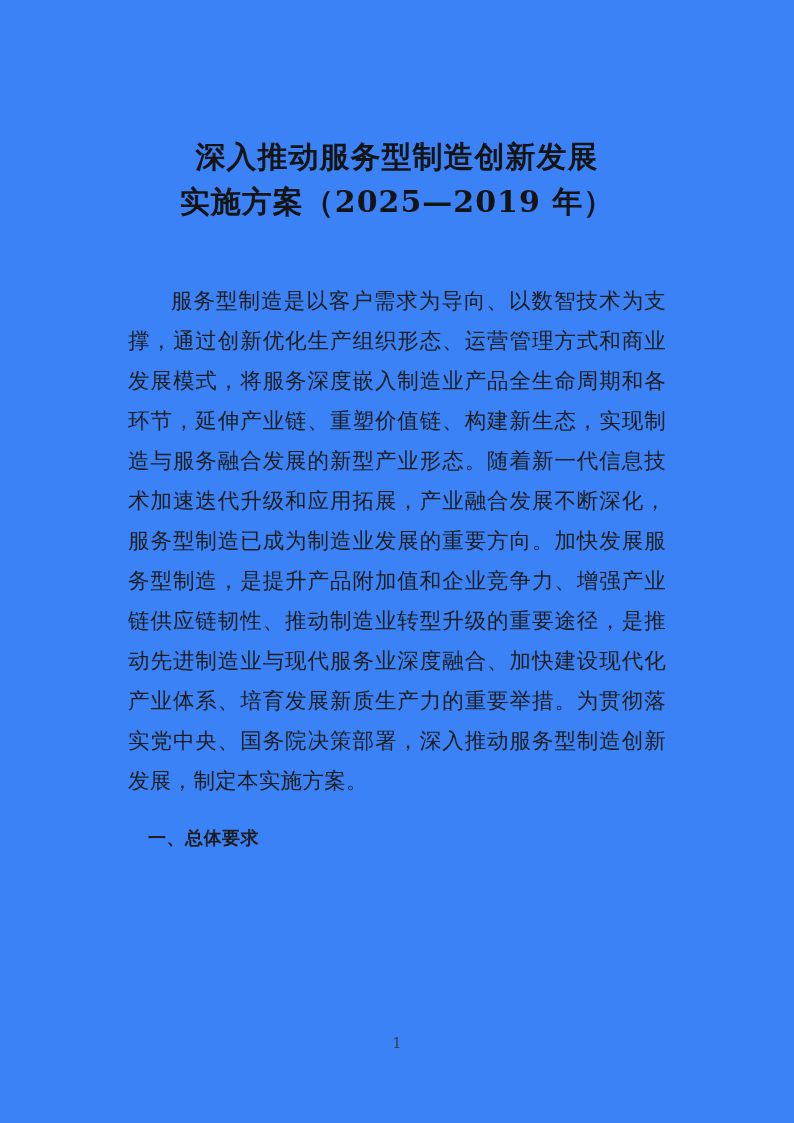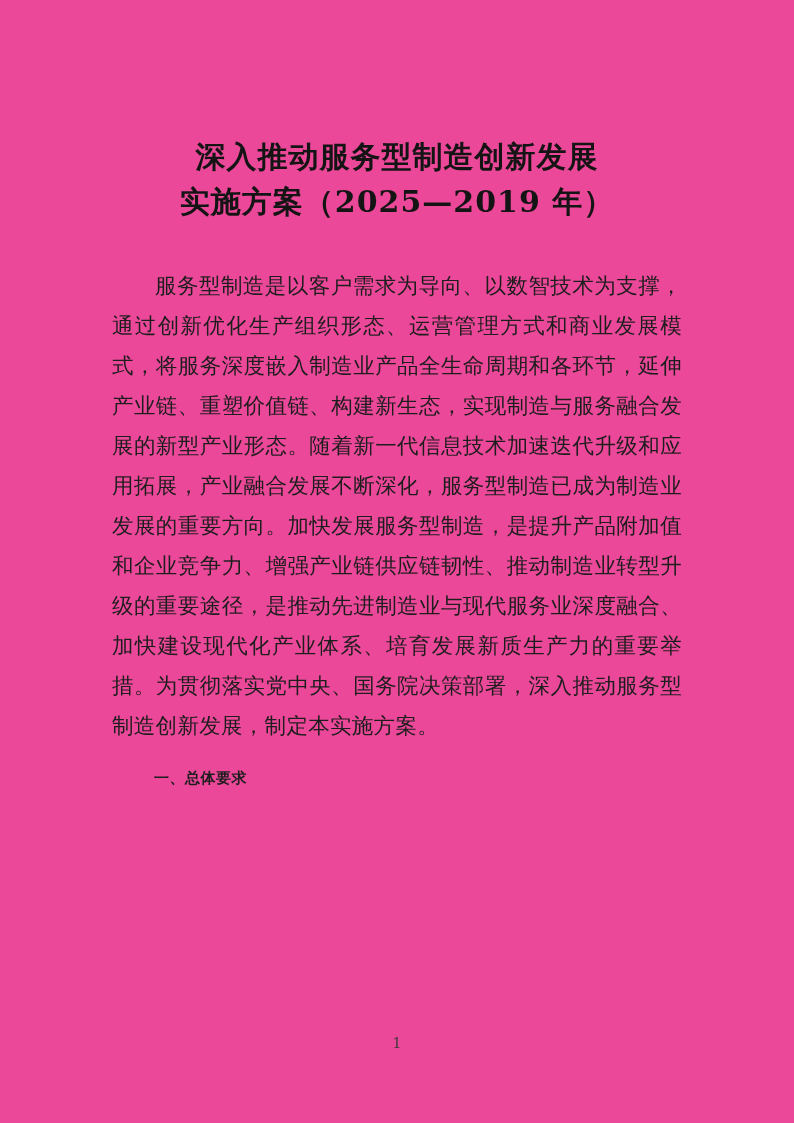--- a/index.html
+++ b/index.html
@@ -4,21 +4,21 @@
 <style>
   html, body {
     margin: 0;
     padding: 0;
     background: #ffffff;
   }
   .page {
     position: relative;
     width: 794px;
     height: 1123px;
-    background: #ec4899;
+    background: #3b82f6;
     overflow: hidden;
     font-family: "DejaVu Serif", "Liberation Serif", serif;
     color: #1c1c1c;
   }
   .title-block {
     position: absolute;
     top: 134px;
     left: 0;
     width: 100%;
     text-align: center;
@@ -35,35 +35,35 @@
     left: 112px;
     width: 570px;
     font-size: 21.5px;
     line-height: 40px;
     text-align: justify;
     text-justify: inter-character;
     line-break: strict;
     color: #1d1d1d;
   }
   .para {
-    margin: 0;
+    margin: 16px;
     text-indent: 2em;
     letter-spacing: 0.3px;
-    font-family: Liberation Sans, sans-serif;
+    font-family: Liberation Mono, monospace;
   }
   .para-clip {
     max-height: 240px;
     overflow: hidden;
   }
   .section-heading {
-    margin: 12px;
+    margin: 0;
     text-indent: 2em;
     font-family: "DejaVu Sans", "Liberation Sans", sans-serif;
     font-weight: 700;
-    font-size: 15px;
+    font-size: 18px;
     line-height: 40px;
     letter-spacing: 0.5px;
     color: #1d1d1d;
   }
   .footer {
     position: absolute;
     top: 1033px;
     left: 0;
     width: 100%;
     text-align: center;

